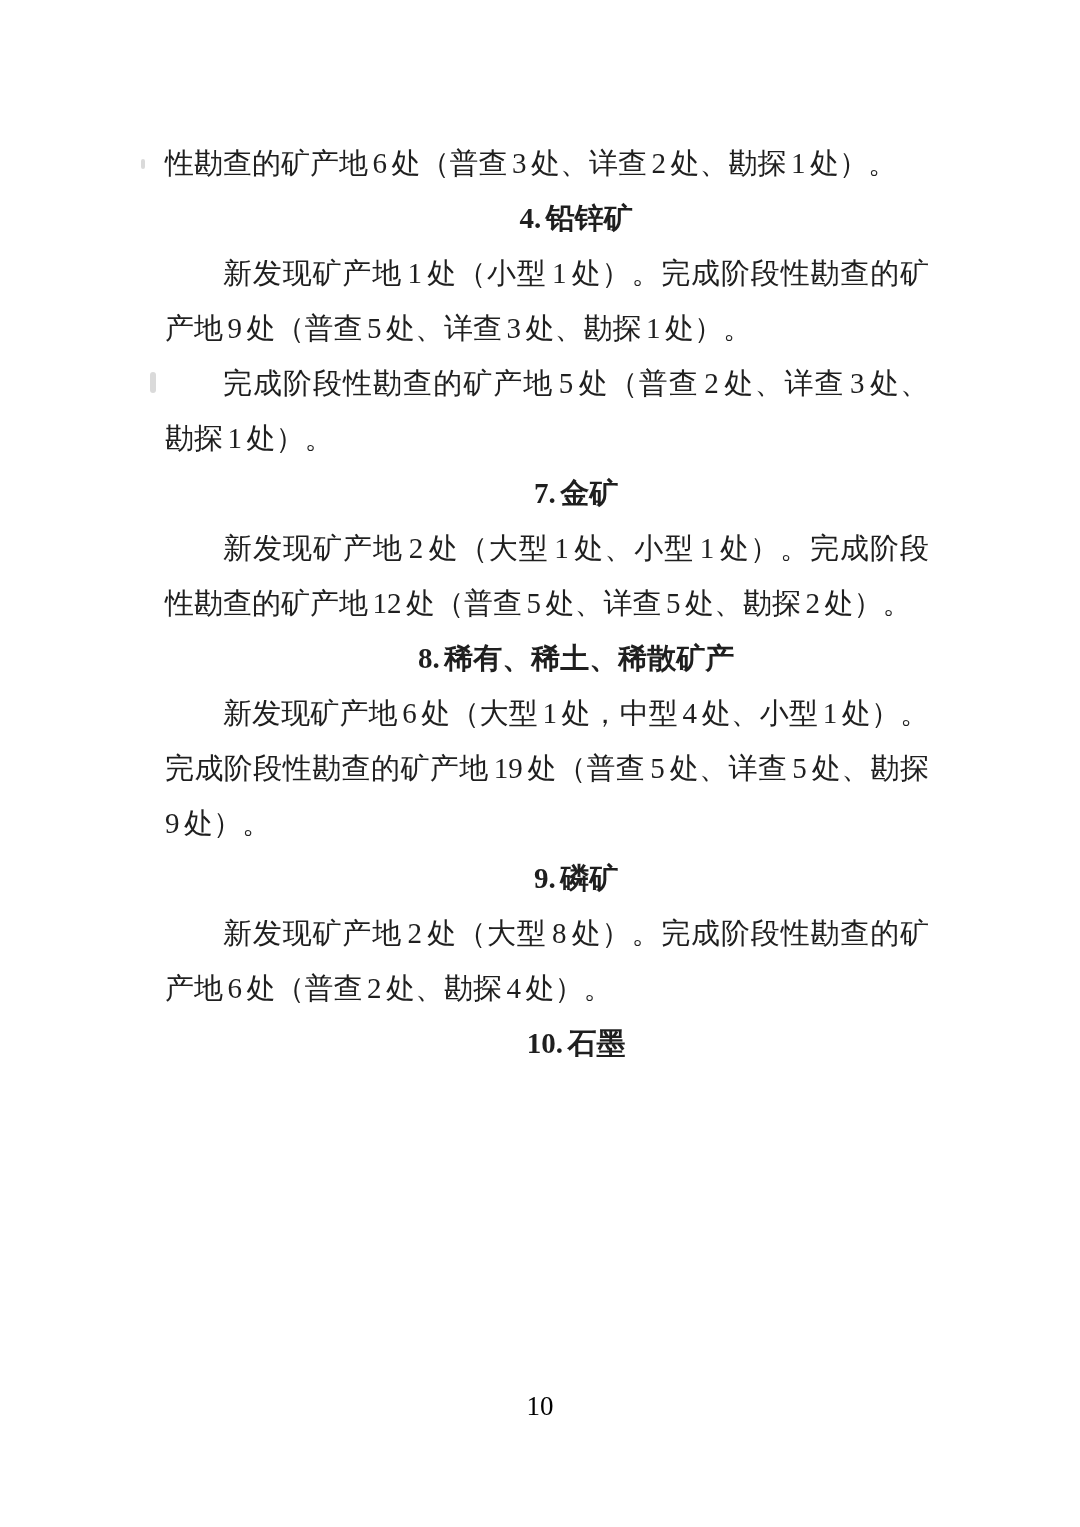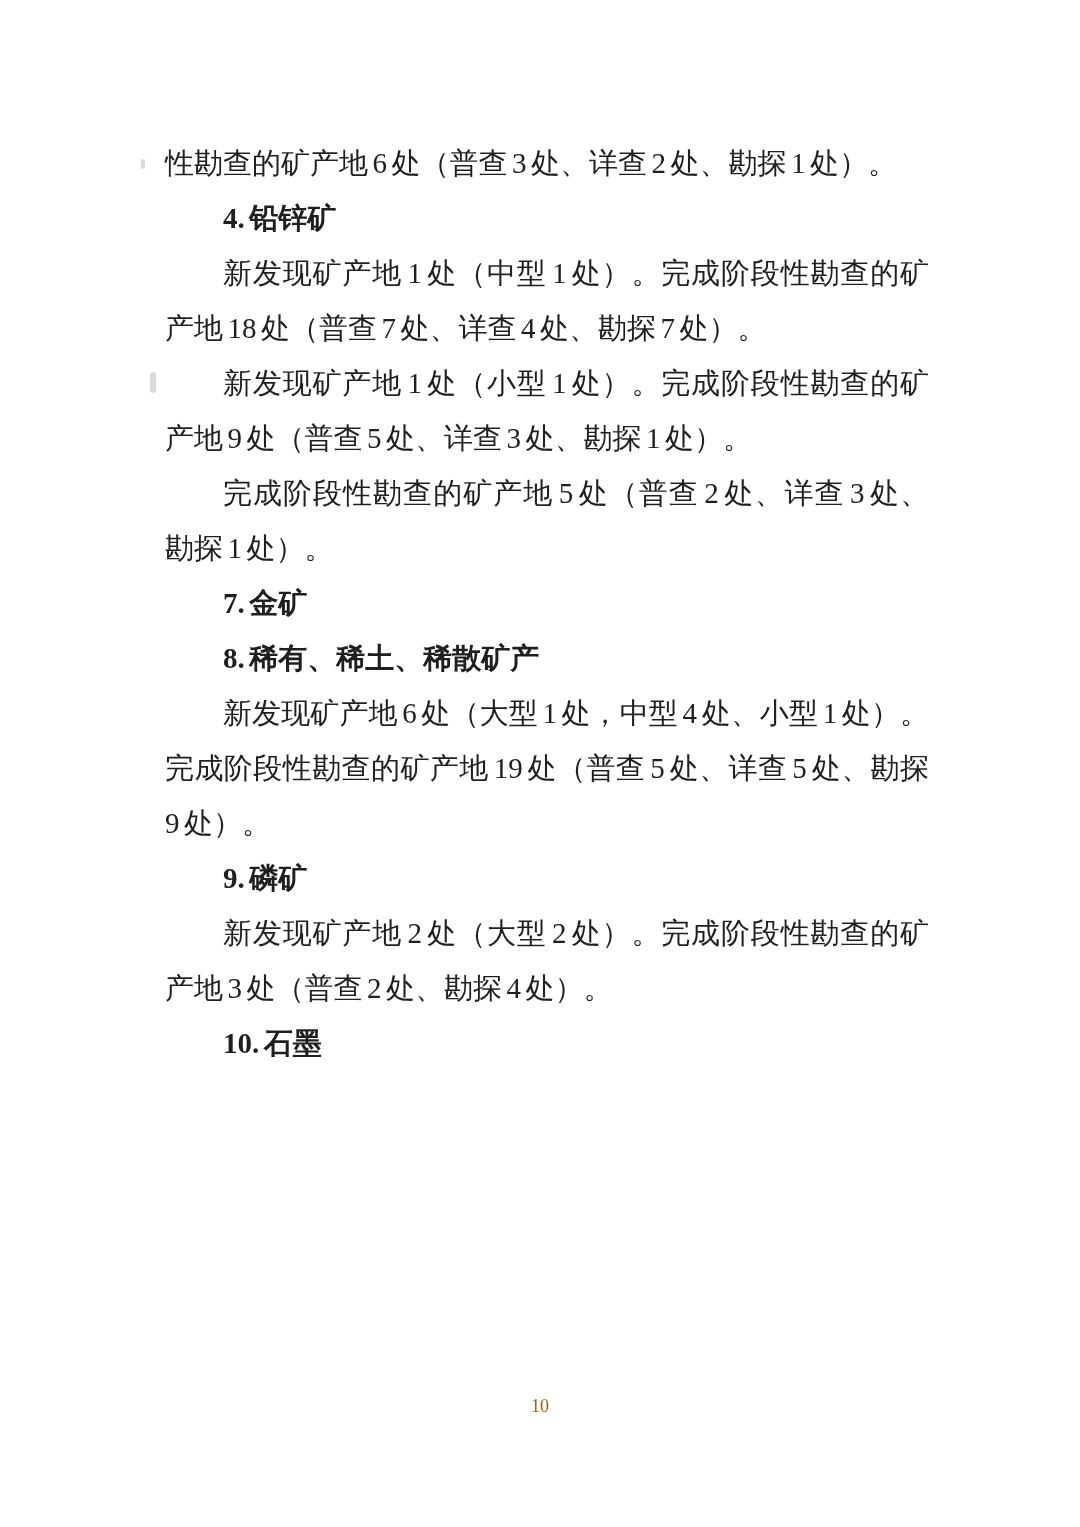--- a/index.html
+++ b/index.html
@@ -34,31 +34,31 @@
     text-justify: inter-ideograph;
     text-indent: 58px;
     font-weight: 400;
   }
   .para.cont {
     text-indent: 0;
   }
   .heading {
     font-weight: 700;
     text-indent: 58px;
-    text-align: left;
+    text-align: center;
   }
   .page-footer {
     position: absolute;
     left: 0;
     top: 1392px;
     width: 100%;
     text-align: center;
-    font-size: 18px;
+    font-size: 27px;
     line-height: 28px;
-    color: #a16207;
+    color: #000000;
   }
   .scan-artifact {
     position: absolute;
     background: #bcbcbc;
     border-radius: 3px;
     opacity: 0.55;
   }
   .artifact-1 { left: 150px; top: 372px; width: 6px; height: 21px; }
   .artifact-2 { left: 141px; top: 159px; width: 4px; height: 10px; }
 </style>
@@ -66,26 +66,26 @@
 <body>
 
 <div class="page">
 
   <div class="scan-artifact artifact-2"></div>
   <div class="scan-artifact artifact-1"></div>
 
   <div class="doc-body">
     <p class="para cont">性勘查的矿产地 6 处（普查 3 处、详查 2 处、勘探 1 处）。</p>
     <p class="heading">4. 铅锌矿</p>
-    <p class="para">新发现矿产地 1 处（中型 1 处）。完成阶段性勘查的矿产地 18 处（普查 7 处、详查 4 处、勘探 7 处）。</p>
     <p class="para">新发现矿产地 1 处（小型 1 处）。完成阶段性勘查的矿产地 9 处（普查 5 处、详查 3 处、勘探 1 处）。</p>
     <p class="para">完成阶段性勘查的矿产地 5 处（普查 2 处、详查 3 处、勘探 1 处）。</p>
     <p class="heading">7. 金矿</p>
+    <p class="para">新发现矿产地 2 处（大型 1 处、小型 1 处）。完成阶段性勘查的矿产地 12 处（普查 5 处、详查 5 处、勘探 2 处）。</p>
     <p class="heading">8. 稀有、稀土、稀散矿产</p>
     <p class="para">新发现矿产地 6 处（大型 1 处，中型 4 处、小型 1 处）。完成阶段性勘查的矿产地 19 处（普查 5 处、详查 5 处、勘探 9 处）。</p>
     <p class="heading">9. 磷矿</p>
-    <p class="para">新发现矿产地 2 处（大型 2 处）。完成阶段性勘查的矿产地 3 处（普查 2 处、勘探 4 处）。</p>
+    <p class="para">新发现矿产地 2 处（大型 8 处）。完成阶段性勘查的矿产地 6 处（普查 2 处、勘探 4 处）。</p>
     <p class="heading">10. 石墨</p>
   </div>
 
   <div class="page-footer">10</div>
 
 </div>
 
 </body></html>

